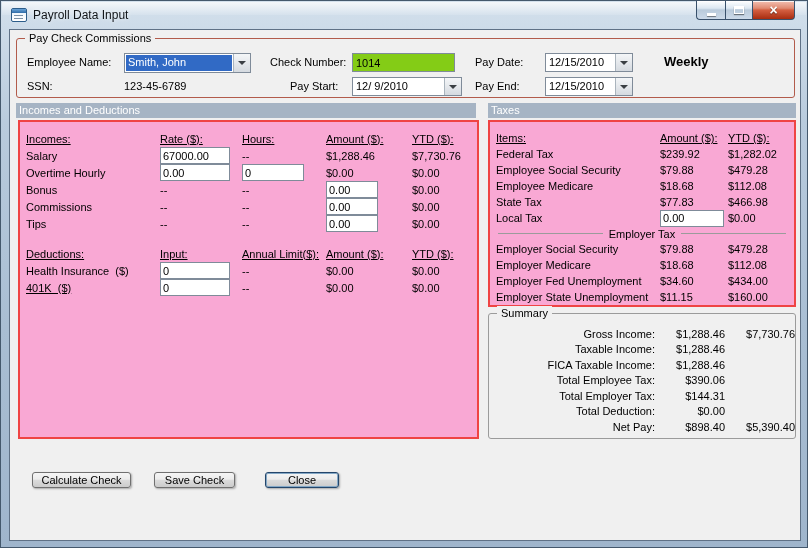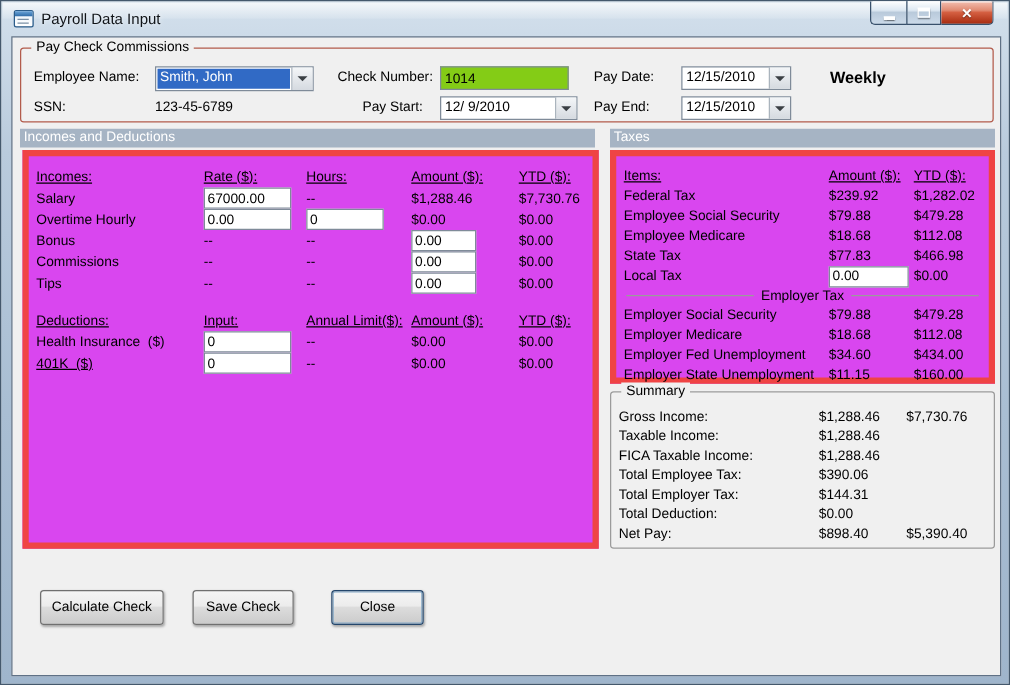--- a/index.html
+++ b/index.html
@@ -57,39 +57,39 @@
   .combo { position:absolute; background:#fff; border:1px solid #7f8b99; display:flex; align-items:stretch; cursor:default; }
   .combo-text { flex:1; padding:2px 3px; white-space:pre; overflow:hidden; }
   .combo.selected .combo-text { background:var(--sel,#316ac5); color:#fff; margin:1px; padding:1px 2px; }
   .combo-btn { width:17px; background:linear-gradient(180deg,#f4f6f8,#d5dae0); border-left:1px solid #aab4bd; display:flex; align-items:center; justify-content:center; }
   .tri-down { width:0; height:0; border-left:4px solid transparent; border-right:4px solid transparent; border-top:4px solid #3a3f44; }
 
   
   .sec-header { position:absolute; height:15px; background:var(--sec-hdr,#a6b4c4); color:#fff; line-height:15px; padding-left:3px; }
 
   
-  .panel { position:absolute; border:5px solid #ef4444; background:#d946ef; }
+  .panel { position:absolute; border:2px solid #ef4444; background:#f9a8d4; }
 
   .tbl { display:grid; align-items:center; }
   .tbl .trow { display:contents; }
   .cols5 { grid-template-columns:134px 82px 84px 86px 1fr; grid-auto-rows:17px; }
   .cols3 { grid-template-columns:164px 68px 1fr; grid-auto-rows:16px; }
   .cols3s { grid-template-columns:160px 70px 1fr; grid-auto-rows:15.5px; }
   .hcell { text-decoration:underline; white-space:nowrap; }
   .cell { white-space:pre; }
   .link { text-decoration:underline; cursor:pointer; }
   .pad { padding:8px 6px 0 6px; }
   .gap13 { height:13px; }
 
   .divider { display:flex; align-items:center; height:15px; margin:0 2px; }
   .divider .line { flex:1; height:1px; background:#9b9b9b; }
   .divider .dtext { padding:0 6px; white-space:nowrap; }
 
   
-  .btn { position:absolute; height:28px; border:1px solid #707070; border-radius:3px; cursor:default;
+  .btn { position:absolute; height:16px; border:1px solid #707070; border-radius:3px; cursor:default;
     background:linear-gradient(180deg,#f5f5f5 0%, #ececec 45%, #dcdcdc 50%, #cbcbcb 100%);
     box-shadow:1px 1px 2px rgba(0,0,0,.3); }
   .btn.default { border-color:#24466b; box-shadow:inset 0 0 0 1px #84a8c6, 1px 1px 2px rgba(0,0,0,.3); }
 </style>
 </head>
 <body>
 
 <div class="window">
 
   <div class="titlebar">
@@ -288,21 +288,21 @@
           <span class="cell">$434.00</span>
         </div>
         <div class="trow">
           <span class="cell">Employer State Unemployment</span>
           <span class="cell">$11.15</span>
           <span class="cell">$160.00</span>
         </div>
       </div>
     </div>
 
-    <div class="groupbox gray" style="left:478px; top:283px; width:308px; height:126px;">
+    <div class="groupbox gray" style="left:478px; top:283px; width:308px; height:126px;text-align:right;">
       <span class="legend">Summary</span>
       <div class="tbl cols3s" style="padding:12px 0 0 6px;">
         <div class="trow">
           <span class="cell">Gross Income:</span>
           <span class="cell">$1,288.46</span>
           <span class="cell">$7,730.76</span>
         </div>
         <div class="trow">
           <span class="cell">Taxable Income:</span>
           <span class="cell">$1,288.46</span>

